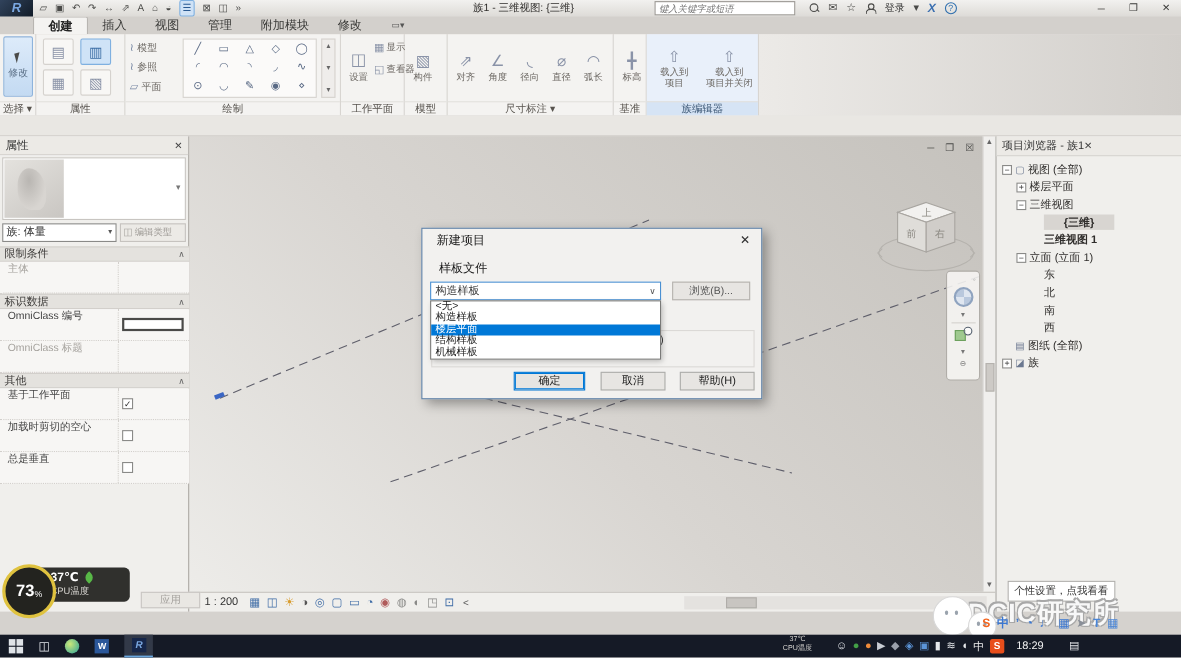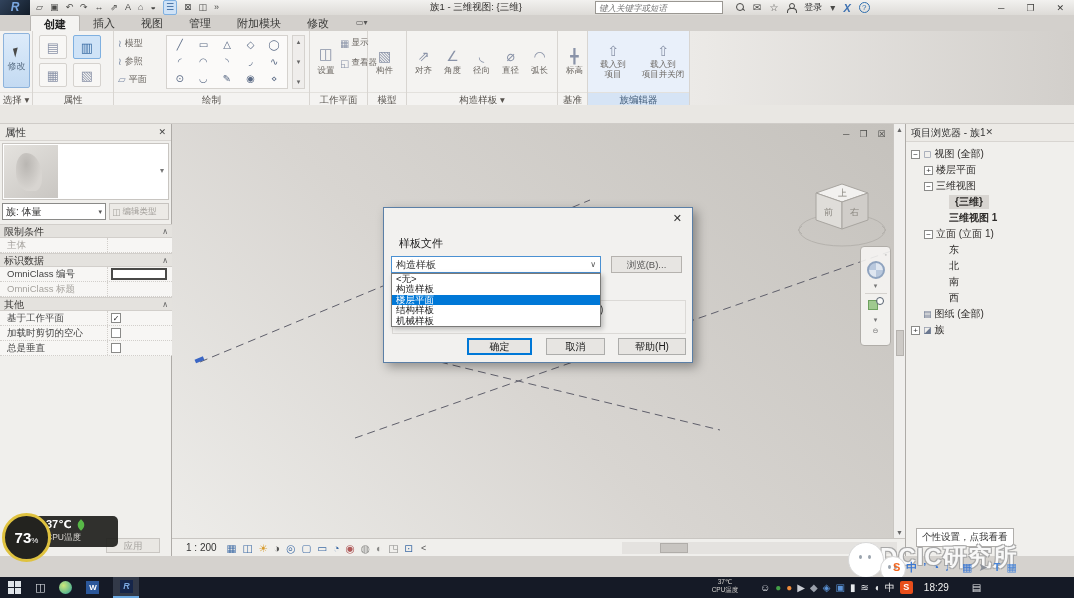--- a/index.html
+++ b/index.html
@@ -88,27 +88,27 @@
   .pp-blob{position:absolute;left:12px;top:8px;width:26px;height:38px;background:radial-gradient(ellipse at 40% 30%,#b9b6b2,#d8d5d1 70%);border-radius:40% 60% 30% 50%}
   .pp-prev-arrow{position:absolute;right:4px;top:22px;font-size:8px;color:#777}
   .typesel{position:absolute;left:2px;top:79px;width:104px;height:17px;background:#fff;border:1px solid #8a8a88;font-size:10px;line-height:15px;padding:0 3px;display:flex;justify-content:space-between}
   .typesel .ar{font-size:7px;color:#555;line-height:15px}
   .edittype{position:absolute;left:109px;top:79px;width:60px;height:17px;border:1px solid #c6c3bf;background:#eceae6;display:flex;align-items:center;gap:2px;padding:0 2px}
   .edittype .ic{font-size:9px;color:#a8a5a0}
   .edittype .lb{font-size:8.5px;color:#a09d98;white-space:nowrap}
   .propgrid{position:absolute;left:0;top:100px;width:172px}
   .phead{height:14px;background:#e4e2de;border-top:1px solid #d2cfcb;border-bottom:1px solid #d2cfcb;display:flex;justify-content:space-between;padding:0 4px;font-size:10px;line-height:13px;color:#3c3a38}
   .phc{font-size:8px;color:#666}
-  .prow{height:15px;display:flex;border-bottom:1px dotted #d2cfcb;background:#f7f6f4}
+  .prow{height:29px;display:flex;border-bottom:1px dotted #d2cfcb;background:#f7f6f4}
   .plab{width:108px;font-size:9.5px;line-height:14px;padding-left:7px;color:#444;white-space:nowrap;overflow:hidden;border-right:1px dotted #d2cfcb}
   .pdis .plab{color:#a5a29d}
   .pval{flex:1;display:flex;align-items:center;padding-left:3px}
   .pinput{width:56px;height:12px;border:2px solid #4a4a48;background:#fff;font-size:9px}
   .cb{width:10px;height:10px;border:1px solid #8a8a88;background:#fff;font-size:8px;line-height:9px;text-align:center;color:#222}
-  .applybtn{position:absolute;left:106px;top:414px;width:54px;height:15px;border:1px solid #c9c6c2;background:#e9e7e3;color:#a5a29e;font-size:9.5px;text-align:center;line-height:14px}
+  .applybtn{position:absolute;left:128px;top:414px;width:54px;height:15px;border:1px solid #c9c6c2;background:#e9e7e3;color:#a5a29e;font-size:9.5px;text-align:center;line-height:14px}
 
   
   .canvas{position:absolute;left:172px;top:124px;width:721px;height:414px;background:linear-gradient(225deg,#c5c2bd 0%,#d8d5d1 55%,#edecE9 100%);z-index:1;overflow:hidden}
   .sketchsvg{position:absolute;left:0;top:0}
   .mdictrl{position:absolute;left:671px;top:5px;display:flex;gap:10px;font-size:9px;color:#4a4a48}
   .viewcube{position:absolute;left:624px;top:50px}
   .navbar{position:absolute;left:688px;top:122px;width:31px;height:100px;border:1px solid #b0ada8;border-radius:4px;background:rgba(247,246,244,.88);display:flex;flex-direction:column;align-items:center;padding-top:4px;gap:3px}
   .nav-dot{align-self:flex-end;margin-right:3px;font-size:7px;color:#999}
   .wheel-ic{width:18px;height:18px;border-radius:50%;border:2px solid #8fa3bf;background:conic-gradient(#dfe6f0 0 25%,#b9c8dd 0 50%,#dfe6f0 0 75%,#b9c8dd 0)}
   .navsep{width:22px;border-top:1px solid #d5d2ce}
@@ -132,21 +132,21 @@
 
   
   .browser{position:absolute;left:905px;top:124px;width:169px;height:432px;background:#f0efec;border-left:1px solid #aeaba7;z-index:3}
   .br-title{height:18px;background:#eceae6;border-bottom:1px solid #d8d5d1;font-size:10px;line-height:17px;padding:0 5px;display:flex;}
   .tree{position:absolute;left:0;top:22px;width:100%}
   .trow{height:16px;display:flex;align-items:center;gap:3px;font-size:10px;white-space:nowrap}
   .tg{width:9px;height:9px;border:1px solid #8a8a88;background:#fff;font-size:8px;line-height:7px;text-align:center;color:#333;flex:none}
   .tgph{width:9px;flex:none}
   .ticon{font-size:9px;color:#6b7890;flex:none}
   .tlab{color:#2f2d2b}
-  .tbold{font-weight:bold;background:#d8d5d1;padding:0 6px}
+  .tbold{font-weight:bold;background:#d8d5d1;padding:0 18px}
 
   
   .dialog{position:absolute;left:383px;top:207px;width:310px;height:156px;background:#f2f1ef;border:1px solid #5b7fa6;box-shadow:4px 4px 10px rgba(0,0,0,.35);z-index:50}
   .dlg-title{position:absolute;left:0;top:0;width:100%;height:22px;font-size:11px;line-height:22px;padding-left:13px;color:#1a1a1a}
   .dlg-close{position:absolute;right:10px;top:4px;font-size:11px;color:#333}
   .dlg-group1{position:absolute;left:15px;top:28px;font-size:11px;color:#1a1a1a}
   .dlg-gbox2{position:absolute;left:8px;top:92px;width:294px;height:34px;border:1px solid #dbd9d6}
   .dlg-frag{position:absolute;left:216px;top:96px;font-size:10px;color:#333}
   .combo{position:absolute;left:7px;top:48px;width:210px;height:17px;background:#fff;border:1px solid #4a90d2;font-size:10px;line-height:15px;padding:0 4px;display:flex;justify-content:space-between}
   .combo .ar{font-size:8px;color:#555}
@@ -354,21 +354,21 @@
         </div>
         <div class="vbtn">
           <span class="ic">⌀</span>
           <span class="lb">直径</span>
         </div>
         <div class="vbtn">
           <span class="ic">◠</span>
           <span class="lb">弧长</span>
         </div>
       </div>
-    <div class="panel-label">构造样板 ▾</div>
+    <div class="panel-label">尺寸标注 ▾</div>
   </div>
 
   <div class="panel p-datum">
     <div class="vrow">
       <div class="vbtn">
         <span class="ic">╋</span>
         <span class="lb">标高</span>
       </div>
     </div>
     <div class="panel-label">基准</div>
@@ -580,20 +580,21 @@
         </div>
         <div class="trow" style="padding-left: 5px;">
           <span class="tg">+</span>
           <span class="ticon">◪</span>
           <span class="tlab">族</span>
         </div>
       </div>
   </div>
 
   <div class="dialog">
+    <div class="dlg-title">新建项目</div>
     <span class="dlg-close">✕</span>
     <div class="dlg-group1">样板文件</div>
     <div class="dlg-gbox2"></div>
     <span class="dlg-frag">)</span>
     <div class="combo">
       <span>构造样板</span>
       <span class="ar">∨</span>
     </div>
     <div class="browsebtn">浏览(B)...</div>
     <div class="droplist">

